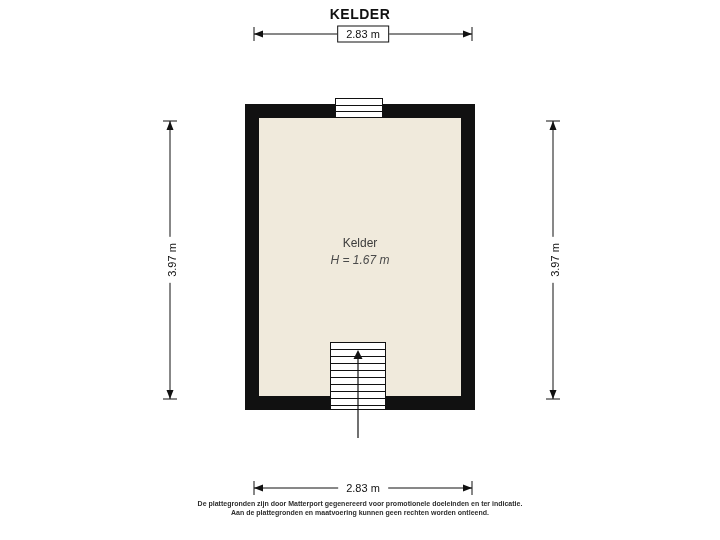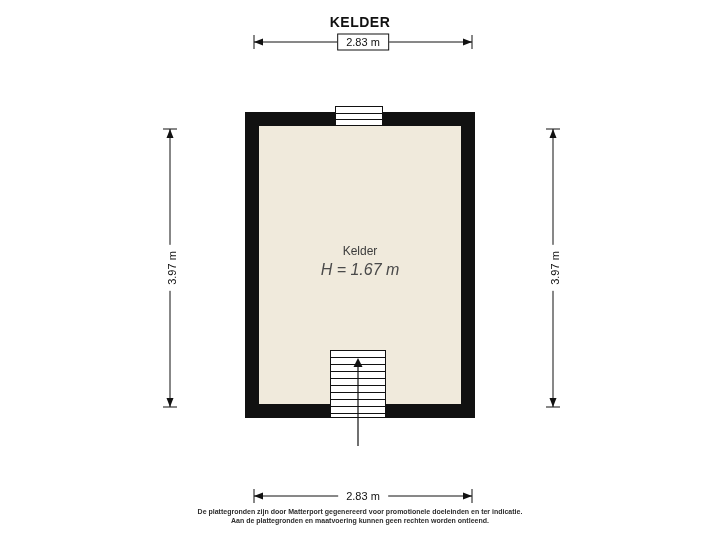--- a/index.html
+++ b/index.html
@@ -9,42 +9,42 @@
     --dimension:#111111;
   }
   *{margin:0;padding:0;box-sizing:border-box;}
   html,body{width:720px;height:540px;}
   body{
     background:var(--background);
     font-family:"Liberation Sans", sans-serif;
     position:relative;
     overflow:hidden;
   }
-  .canvas{position:absolute;inset:0;margin-top:8px;}
+  .canvas{position:absolute;inset:0;}
 
   .plan-title{
     position:absolute;top:6px;left:0;width:720px;
     text-align:center;font-size:14px;font-weight:bold;
     letter-spacing:0.5px;color:#111;
   }
 
   
   .plan{
     position:absolute;left:245px;top:104px;width:230px;height:306px;
     background:var(--wall);
   }
   .interior{
     position:absolute;left:14px;top:14px;width:202px;height:278px;
     background:var(--floor);
   }
   .room-label-block{
     position:absolute;left:0;top:118px;width:100%;text-align:center;
   }
   .room-name{font-size:12px;color:#3c3c3c;}
-  .room-height{font-size:16px;font-style:italic;color:#4a4a4a;margin-top:3px;}
+  .room-height{font-size:12px;font-style:italic;color:#4a4a4a;margin-top:3px;}
 
   .window{
     position:absolute;left:90px;top:-6px;width:48px;height:20px;
     background:#fff;border:1px solid #111;
   }
   .window .pane{
     position:absolute;left:0;width:100%;height:1px;background:#111;
   }
   .pane-1{top:6px;}
   .pane-2{top:12px;}

